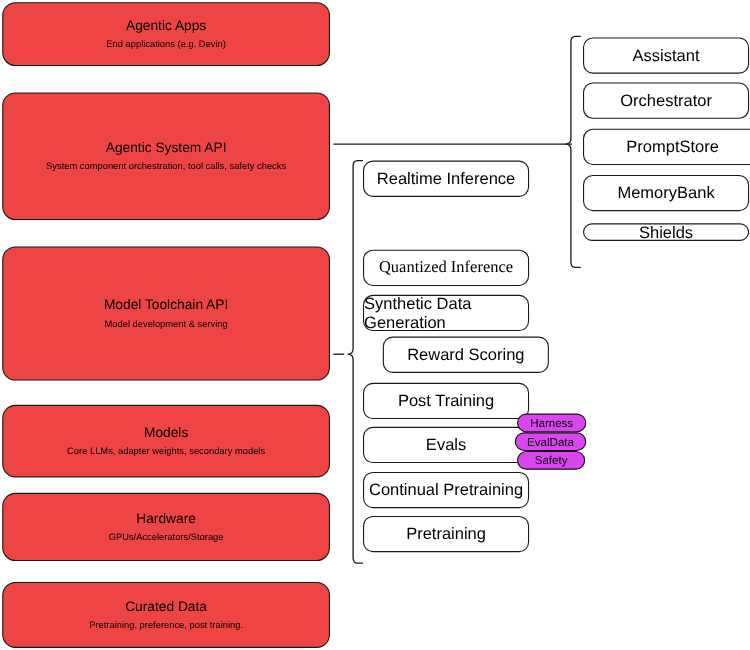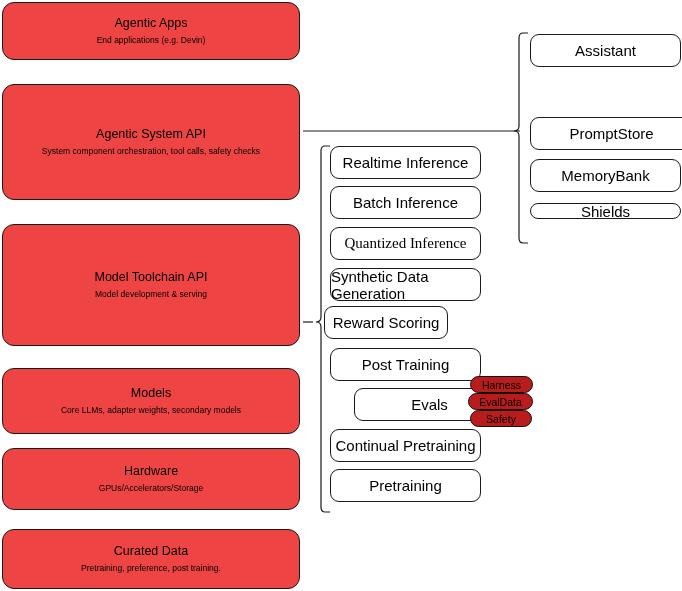--- a/index.html
+++ b/index.html
@@ -54,21 +54,21 @@
     align-items: center;
     justify-content: center;
     font-size: 15px;
     color: #000;
   }
   .pill {
     position: absolute;
     box-sizing: border-box;
     border: 1px solid #111;
     border-radius: 10px;
-    background: #b91c1c;
+    background: #d946ef;
     display: flex;
     align-items: center;
     justify-content: center;
     font-size: 10.5px;
     color: #000;
     z-index: 5;
   }
   svg.lines {
     position: absolute;
     left: 0; top: 0;
@@ -125,49 +125,49 @@
   </div>
 
   <div class="box" style="left:2px; top:529px; width:298px; height:60px;">
     <div class="layer-title">Curated Data</div>
     <div class="layer-sub">Pretraining, preference, post training.</div>
   </div>
 
   <div class="capsule" style="left:530px; top:34px; width:151px; height:33px;">
     <span>Assistant</span>
   </div>
+  <div class="capsule" style="left:530px; top:75px; width:151px; height:33px;">
+    <span>Orchestrator</span>
+  </div>
   <div class="capsule" style="left:530px; top:117px; width:163px; height:33px;">
     <span>PromptStore</span>
   </div>
   <div class="capsule" style="left:530px; top:159px; width:151px; height:33px;">
     <span>MemoryBank</span>
   </div>
   <div class="capsule" style="left:530px; top:203px; width:151px; height:16px;">
     <span>Shields</span>
   </div>
 
   <div class="capsule" style="left:330px; top:146px; width:151px; height:33px;">
     <span>Realtime Inference</span>
   </div>
-  <div class="capsule" style="left:330px; top:186px; width:151px; height:33px;">
-    <span>Batch Inference</span>
-  </div>
   <div class="capsule" style="left:330px; top:227px; width:151px; height:33px;font-family:Liberation Serif, serif;">
     <span>Quantized Inference</span>
   </div>
   <div class="capsule" style="left:330px; top:268px; width:151px; height:33px;">
     <span>Synthetic Data Generation</span>
   </div>
-  <div class="capsule" style="left:324px; top:306px; width:124px; height:33px;">
+  <div class="capsule" style="left:348px; top:306px; width:151px; height:33px;">
     <span>Reward Scoring</span>
   </div>
   <div class="capsule" style="left:330px; top:348px; width:151px; height:33px;">
     <span>Post Training</span>
   </div>
-  <div class="capsule" style="left:330px; top:388px; width:151px; height:33px;margin-left:24px;">
+  <div class="capsule" style="left:330px; top:388px; width:151px; height:33px;">
     <span>Evals</span>
   </div>
   <div class="capsule" style="left:330px; top:429px; width:151px; height:33px;">
     <span>Continual Pretraining</span>
   </div>
   <div class="capsule" style="left:330px; top:469px; width:151px; height:33px;">
     <span>Pretraining</span>
   </div>
 
   <div class="pill" style="left:470px; top:376px; width:63px; height:17px;">

